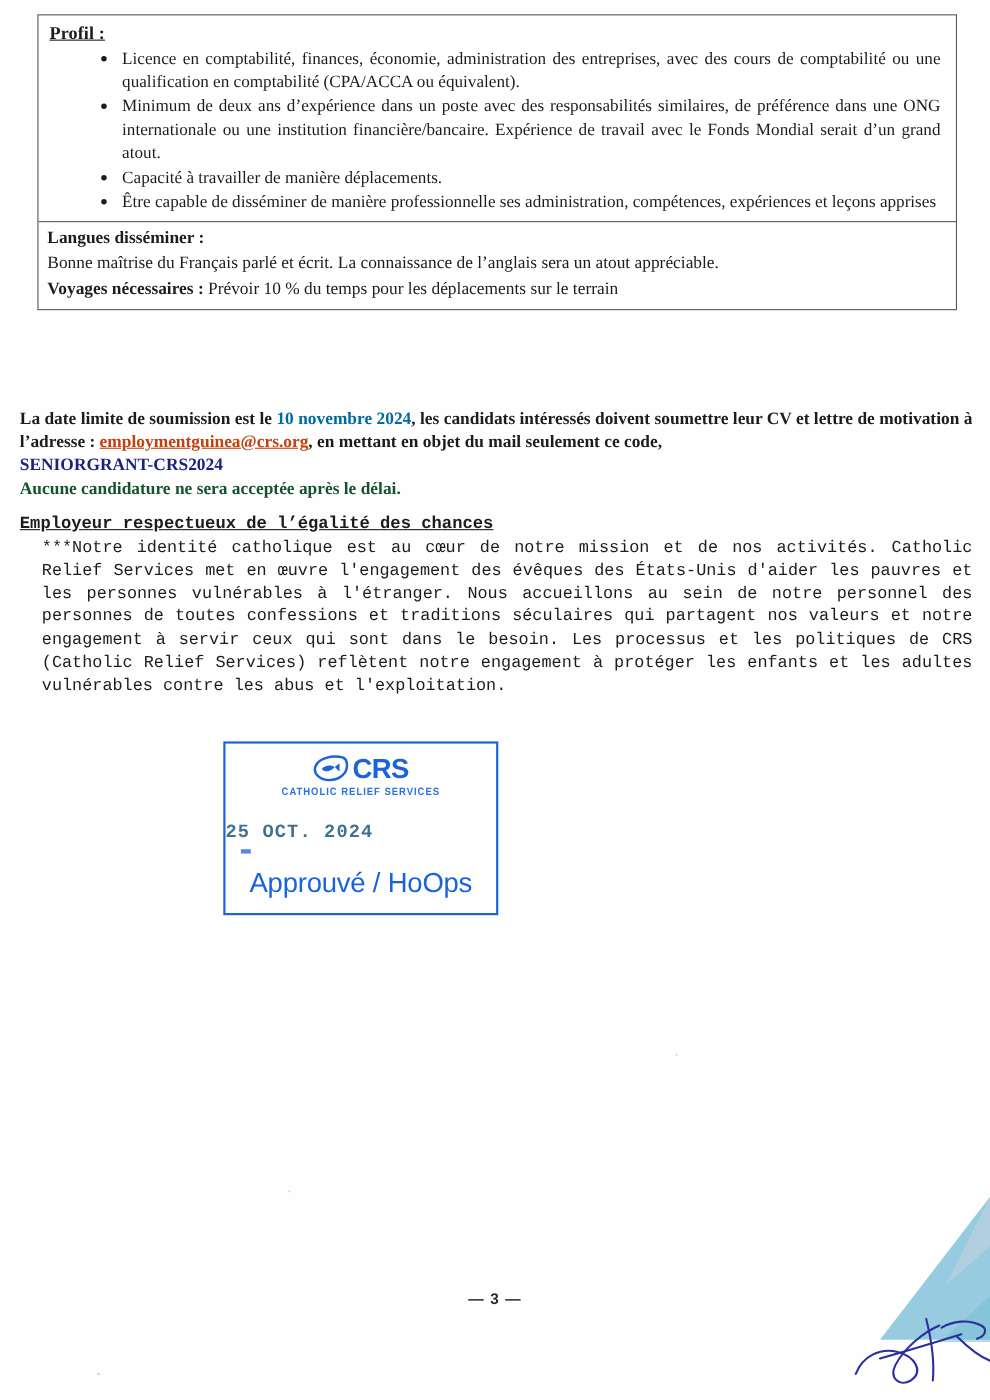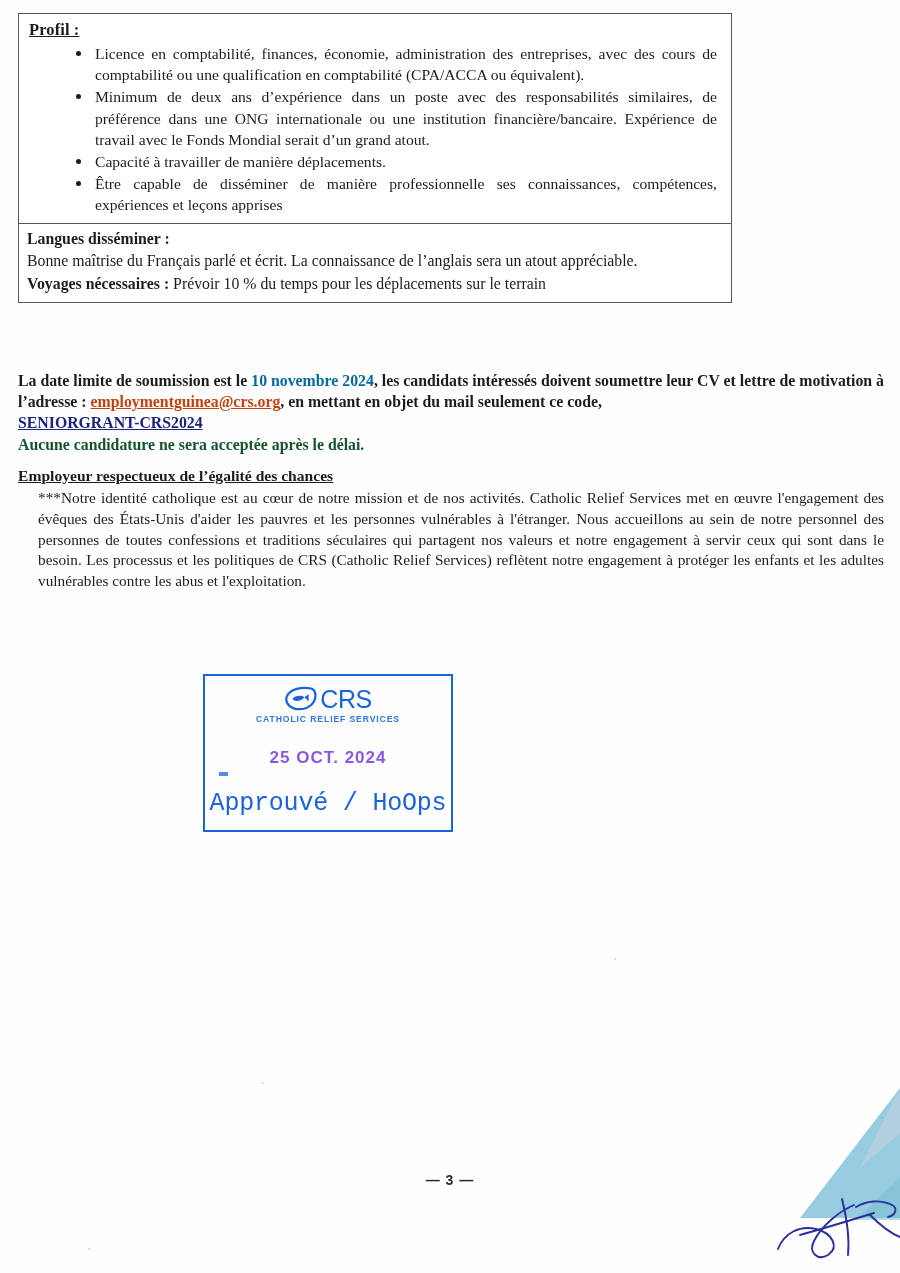--- a/index.html
+++ b/index.html
@@ -20,23 +20,23 @@
   
   .page {
     position: absolute;
     inset: 0;
     background: #fefefe;
   }
 
   
   .req-table {
     position: absolute;
-    left: 18px;
+    left: 34px;
     top: 13px;
-    width: 714px;
+    width: 836px;
     border: 1.5px solid #565656;
     box-sizing: border-box;
     background: #ffffff;
   }
   .req-cell {
     padding: 4px 8px 6px 8px;
     box-sizing: border-box;
   }
   .req-cell + .req-cell {
     border-top: 1.5px solid #565656;
@@ -103,40 +103,40 @@
     line-height: 1.33;
     text-align: justify;
     text-justify: inter-word;
   }
   .deadline .red { color: #0369a1; }
   .deadline .mail {
     color: #c2410c;
   }
   .deadline .code {
     color: #1a237e;
-    text-decoration: underline;
   }
   .deadline-line2 {
     display: block;
     text-align: left;
   }
   .deadline-warn {
     display: block;
     color: #14532d;
     font-weight: bold;
     margin-top: 1px;
     text-align: left;
   }
 
   
   .eeo {
     position: absolute;
     left: 18px;
     top: 467px;
     width: 866px;
+    font-family: Liberation Mono, monospace;
   }
   .eeo-title {
     font-weight: bold;
     font-size: 15.6px;
     text-decoration: underline;
     display: inline-block;
     margin-bottom: 3px;
   }
   .eeo-body {
     font-size: 15.3px;
@@ -172,55 +172,54 @@
     justify-content: center;
     gap: 2px;
   }
   .logo-swoosh {
     width: 34px;
     height: 26px;
     display: block;
   }
   .logo-crs {
     font-family: "Liberation Sans", sans-serif;
-    font-weight: normal;
+    font-weight: bold;
     font-size: 25px;
     color: #1b63d8;
     letter-spacing: -0.5px;
     line-height: 1;
   }
   .logo-tagline {
     font-family: "Liberation Sans", sans-serif;
     font-size: 8.6px;
     font-weight: bold;
     color: #2a74e0;
     letter-spacing: 0.9px;
     margin-top: 2px;
     transform: scaleY(1.12);
   }
   .stamp-date {
     position: absolute;
     left: 0;
     right: 0;
     top: 72px;
+    font-family: Liberation Mono, monospace;
+    font-size: 17px;
+    font-weight: bold;
+    letter-spacing: 1px;
+    color: #0c4a6e;
+    opacity: 0.78;
+  }
+  .stamp-approved {
+    position: absolute;
+    left: 0;
+    right: 0;
+    bottom: 12px;
     text-align: center;
     font-family: Liberation Sans, sans-serif;
-    font-size: 17px;
-    font-weight: bold;
-    letter-spacing: 1px;
-    color: #6d28d9;
-    opacity: 0.78;
-  }
-  .stamp-approved {
-    position: absolute;
-    left: 0;
-    right: 0;
-    bottom: 12px;
-    text-align: center;
-    font-family: Liberation Mono, monospace;
     font-size: 25px;
     color: #1b63d8;
     letter-spacing: -0.2px;
   }
   .stamp-tick {
     position: absolute;
     left: 14px;
     top: 96px;
     width: 9px;
     height: 4px;
@@ -275,21 +274,21 @@
 <div class="page">
 
   <div class="req-table">
 
     <div class="req-cell">
       <div class="section-heading">Profil :</div>
       <ul class="bullets">
         <li>Licence en comptabilité, finances, économie, administration des entreprises, avec des cours de comptabilité ou une qualification en comptabilité (CPA/ACCA ou équivalent).</li>
         <li>Minimum de deux ans d’expérience dans un poste avec des responsabilités similaires, de préférence dans une ONG internationale ou une institution financière/bancaire. Expérience de travail avec le Fonds Mondial serait d’un grand atout.</li>
         <li>Capacité à travailler de manière déplacements.</li>
-        <li>Être capable de disséminer de manière professionnelle ses connaissances, compétences, expériences et leçons apprises</li>
+        <li>Être capable de disséminer de manière professionnelle ses administration, compétences, expériences et leçons apprises</li>
       </ul>
     </div>
 
     <div class="req-cell">
       <div class="lang-title">Langues disséminer :</div>
       <div class="lang-body">Bonne maîtrise du Français parlé et écrit. La connaissance de l’anglais sera un atout appréciable.</div>
       <div class="lang-line">
         <b>Voyages nécessaires :</b>
         <span>Prévoir 10 % du temps pour les déplacements sur le terrain</span>
       </div>

